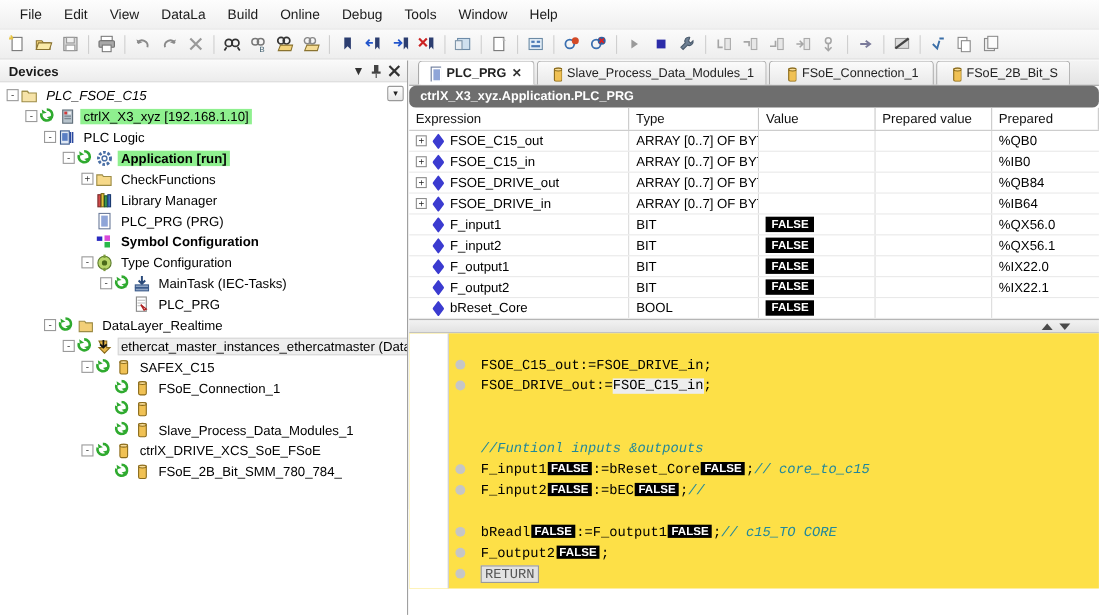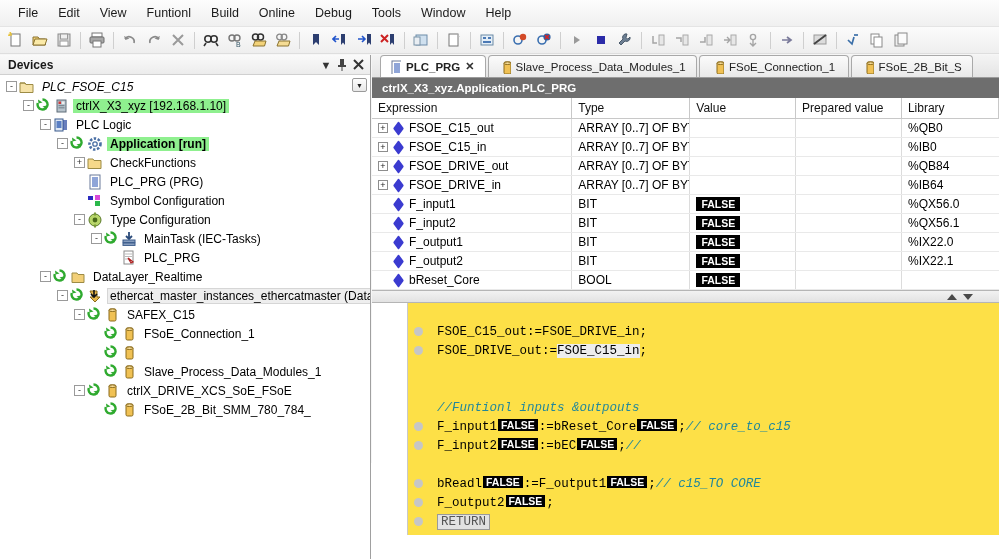--- a/index.html
+++ b/index.html
@@ -101,21 +101,21 @@
     border-radius: 4px 4px 0 0; margin-right: 2px;
     color: #222; cursor: default; white-space: nowrap;
   }
   .tab.active { background: #ffffff; font-weight: bold; }
   .tab .tabclose { font-weight: bold; font-size: 11px; color:#333; cursor:pointer;}
   .tab .tabico { width: 12px; height: 14px; flex: 0 0 12px; }
 
   .pathbar {
     height: 20px; background: #6e6e6e; color: #fff;
     display: flex; align-items: center; padding-left: 10px;
-    font-size: 11.5px; font-weight: bold;
+    font-size: 11.5px; font-weight: bold; border-radius: 6px;
   }
 
   
   .wtable { width: 627px; background: #fff; font-size: 12px; }
   .wrow { display: flex; height: 19px; align-items: center; border-bottom: 1px solid #e9e9e9; }
   .wrow.hdr {
     height: 21px; background: #fff; border-bottom: 1px solid #c8c8c8; font-weight: normal; color: #111;
   }
   .wcell { height: 100%; display: flex; align-items: center; padding-left: 6px; overflow: hidden; white-space: nowrap; }
   .c-exp { width: 228px; border-right: 1px solid #dcdcdc; }
@@ -182,21 +182,21 @@
 </style>
 </head>
 <body>
 
 <div id="app">
 
   <div class="menubar" id="menubar">
       <div class="mi">File</div>
       <div class="mi">Edit</div>
       <div class="mi">View</div>
-      <div class="mi">Funtionl</div>
+      <div class="mi">DataLa</div>
       <div class="mi">Build</div>
       <div class="mi">Online</div>
       <div class="mi">Debug</div>
       <div class="mi">Tools</div>
       <div class="mi">Window</div>
       <div class="mi">Help</div>
     </div>
 
   <div class="toolbar" id="toolbar">
       <div class="tbtn">
@@ -484,26 +484,36 @@
         <div class="trow" style="padding-left: 74px;">
           <span class="exp">+</span>
           <span class="ico"><svg width="16" height="16">
               <path d="M1 4 h5 l1 1.5 h7 v8 H1z" fill="#f6d98a" stroke="#9c8b45"></path>
             </svg></span>
           <span class="tlabel ">CheckFunctions</span>
         </div>
         <div class="trow" style="padding-left: 74px;">
           <span class="exp none"></span>
           <span class="ico"><svg width="16" height="16">
+              <rect x="2" y="3" width="2.5" height="11" fill="#d24a4a" stroke="#7a2a2a"></rect>
+              <rect x="5" y="2" width="2.5" height="12" fill="#e0c53c" stroke="#7a6a1a"></rect>
+              <rect x="8" y="4" width="2.5" height="10" fill="#3f9a52" stroke="#1f5a2a"></rect>
+              <rect x="11" y="3" width="2.5" height="11" fill="#3a6fc0" stroke="#1a3a70"></rect>
+            </svg></span>
+          <span class="tlabel ">Library Manager</span>
+        </div>
+        <div class="trow" style="padding-left: 74px;">
+          <span class="exp none"></span>
+          <span class="ico"><svg width="16" height="16">
               <rect x="3" y="1" width="10" height="14" fill="#fff" stroke="#6a7a9a"></rect>
               <rect x="5" y="3" width="6" height="10" fill="#8fa5d8"></rect>
             </svg></span>
           <span class="tlabel ">PLC_PRG (PRG)</span>
         </div>
-        <div class="trow" style="padding-left: 74px;">
+        <div class="trow" style="padding-left: 74px; font-weight: bold;">
           <span class="exp none"></span>
           <span class="ico"><svg width="16" height="16">
               <rect x="1" y="3" width="5" height="4" fill="#2a2ac0"></rect>
               <rect x="8" y="2" width="5" height="5" fill="#d94ad9"></rect>
               <rect x="8" y="8" width="5" height="5" fill="#2ab84a"></rect>
             </svg></span>
           <span class="tlabel ">Symbol Configuration</span>
         </div>
         <div class="trow" style="padding-left: 74px;">
           <span class="exp">-</span>
@@ -675,21 +685,21 @@
           <span>FSoE_2B_Bit_S</span>
         </div>
       </div>
     <div class="pathbar">ctrlX_X3_xyz.Application.PLC_PRG</div>
     <div class="wtable" id="wtable">
         <div class="wrow hdr">
           <div class="wcell c-exp">Expression</div>
           <div class="wcell c-type">Type</div>
           <div class="wcell c-val">Value</div>
           <div class="wcell c-prep">Prepared value</div>
-          <div class="wcell c-addr">Library</div>
+          <div class="wcell c-addr">Prepared</div>
         </div>
         <div class="wrow">
           <div class="wcell c-exp">
             <span class="plusbox">+</span>
             <span class="diamond"></span>
             <span>FSOE_C15_out</span>
           </div>
           <div class="wcell c-type">ARRAY [0..7] OF BYTE</div>
           <div class="wcell c-val"></div>
           <div class="wcell c-prep"></div>

